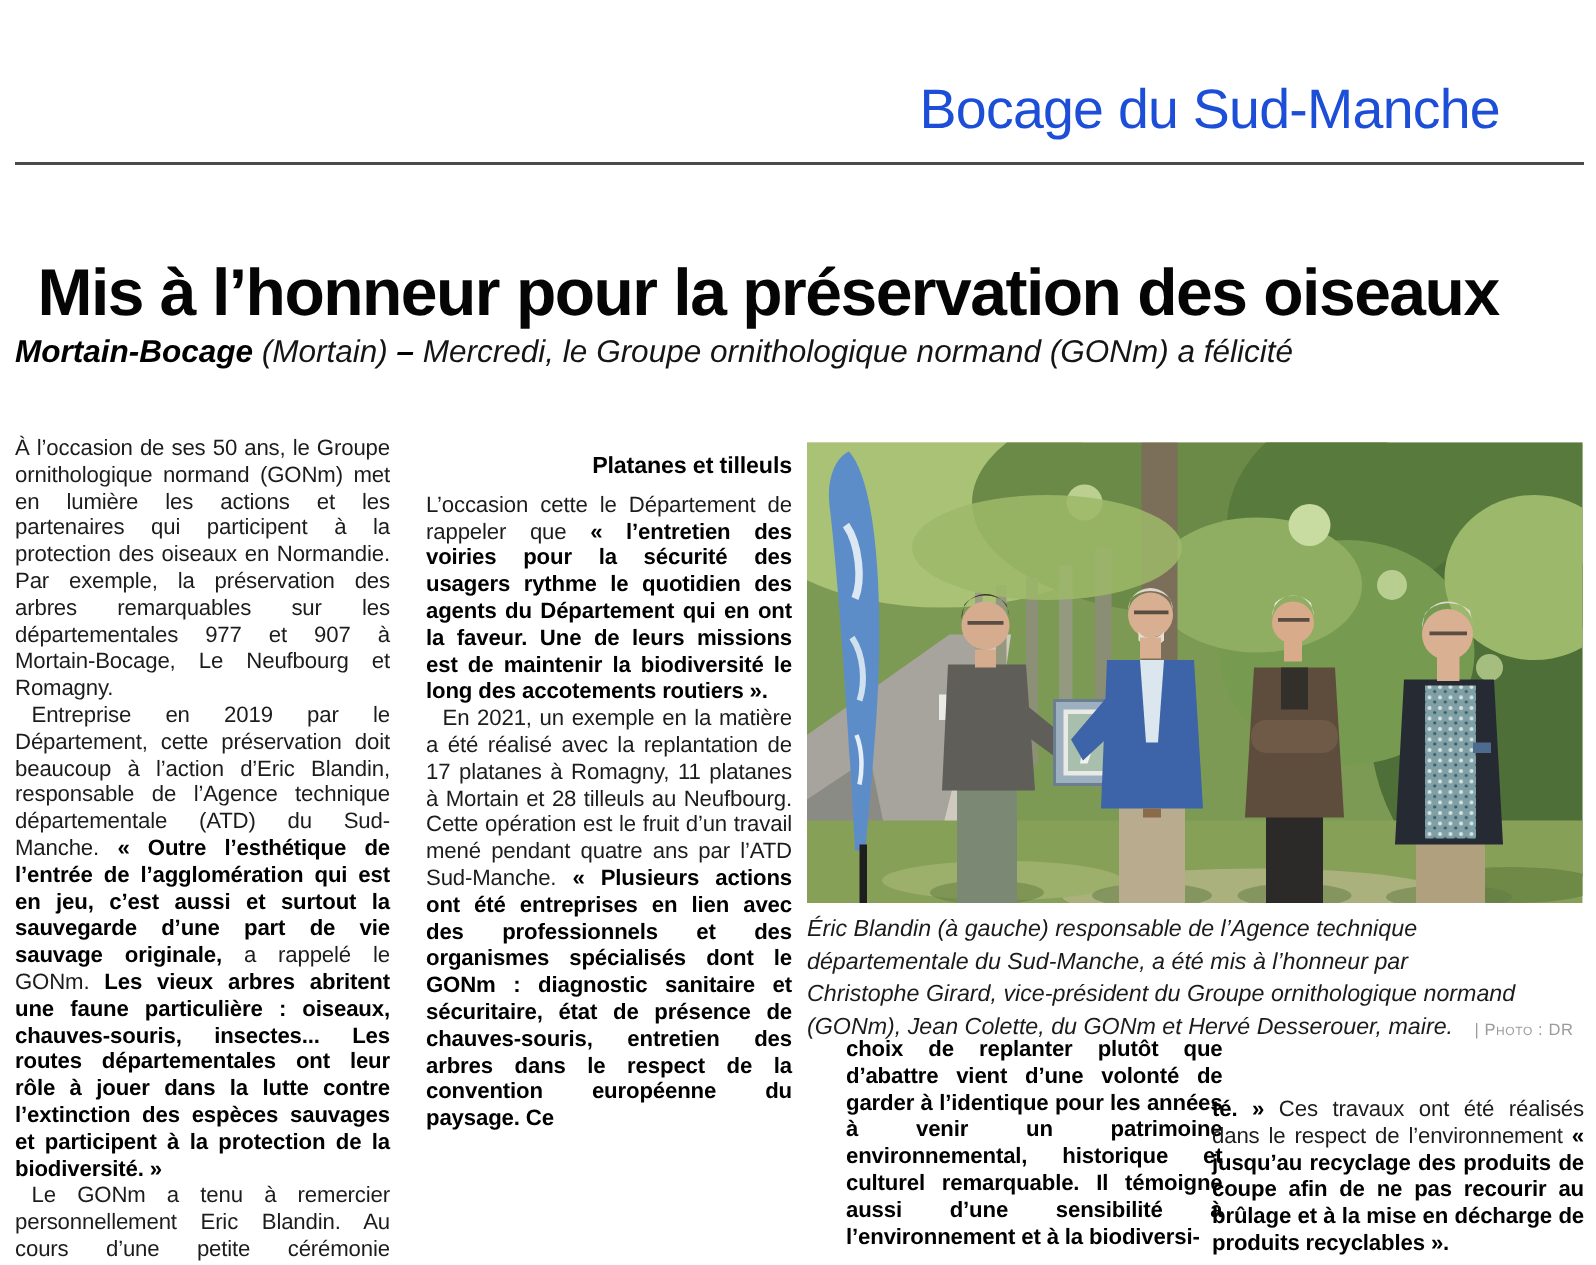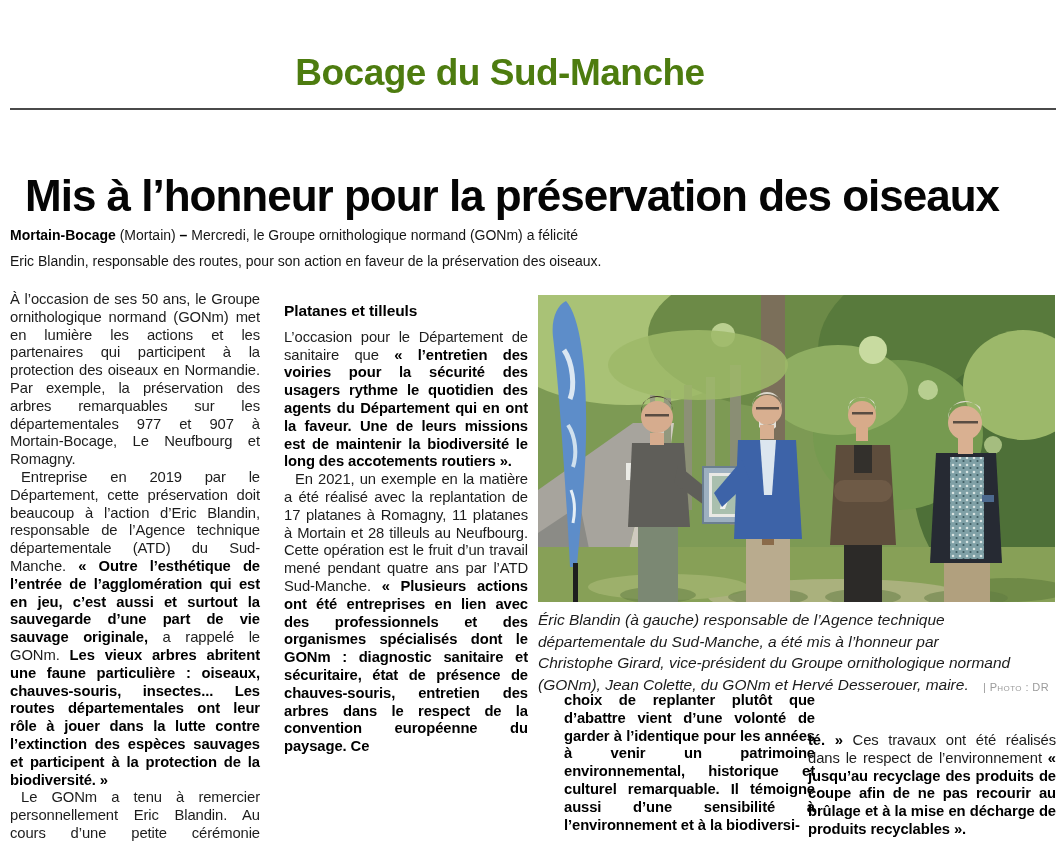--- a/index.html
+++ b/index.html
@@ -1,33 +1,33 @@
 <!DOCTYPE html>
 <html lang="fr"><head>
 <meta charset="utf-8">
 <style>
   html,body{margin:0;padding:0;background:#ffffff;}
   .page{position:relative;width:1064px;height:843px;background:#fff;overflow:hidden;
         font-family:"Liberation Sans",sans-serif;color:#1a1a1a;}
 
-  .kicker{position:absolute;top:52px;left:0;width:1000px;text-align:center;
-          font-size:37px;font-weight:700;color:#4d7c0f;letter-spacing:-0.5px;}
+  .kicker{position:absolute;top:52px;left:0;width:1000px;text-align:right;
+          font-size:37px;font-weight:400;color:#1d4ed8;letter-spacing:-0.5px;}
   .header-rule{position:absolute;top:108px;left:10px;width:1046px;height:2px;background:#4a4a4a;}
 
   .headline{position:absolute;top:158px;left:10px;width:1045px;margin:15px;
             font-size:44px;line-height:1.05;font-weight:700;letter-spacing:-1px;color:#050505;}
 
-  .lede{position:absolute;top:222px;left:10px;width:1040px;font-size:14px;line-height:26px;color:#151515;}
+  .lede{position:absolute;top:222px;left:10px;width:1040px;font-size:21px;line-height:26px;color:#151515;font-style:italic;}
   .lede .b{font-weight:700;color:#000;}
 
   .col{position:absolute;font-size:14.8px;line-height:17.8px;text-align:justify;
        color:#1c1c1c;letter-spacing:-0.1px;}
   .col p{margin:0;}
   .col p.indent{text-indent:11px;}
-  .col p.subhead{text-align:left;font-weight:700;font-size:15.5px;margin:11px 0 9px;color:#000;text-indent:0;}
+  .col p.subhead{text-align:right;font-weight:700;font-size:15.5px;margin:11px 0 9px;color:#000;text-indent:0;}
   .col .b{font-weight:700;color:#000;}
 
   .col1{left:10px;top:291px;width:250px;}
   .col2{left:284px;top:291px;width:244px;}
   .col3{left:564px;top:692px;width:251px;}
   .col4{left:808px;top:732px;width:248px;}
 
   .figure{position:absolute;left:538px;top:295px;width:517px;margin:0;}
   .photo{display:block;width:517px;height:307px;}
   .caption-wrap{position:relative;width:517px;margin-top:7px;}
@@ -40,31 +40,30 @@
 
 <div class="page">
 
   <div class="kicker">Bocage du Sud-Manche</div>
   <div class="header-rule"></div>
 
   <h1 class="headline">Mis à l’honneur pour la préservation des oiseaux</h1>
 
   <div class="lede">
     <div><span class="b">Mortain-Bocage</span><span> (Mortain) </span><span class="b">– </span><span>Mercredi, le Groupe ornithologique normand (GONm) a félicité</span></div>
-    <div><span>Eric Blandin, responsable des routes, pour son action en faveur de la préservation des oiseaux.</span></div>
   </div>
 
   <div class="col col1">
       <p><span>À l’occasion de ses 50 ans, le Groupe ornithologique normand (GONm) met en lumière les actions et les partenaires qui participent à la protection des oiseaux en Normandie. Par exemple, la préservation des arbres remarquables sur les départementales 977 et 907 à Mortain-Bocage, Le Neufbourg et Romagny.</span></p>
       <p class="indent"><span>Entreprise en 2019 par le Département, cette préservation doit beaucoup à l’action d’Eric Blandin, responsable de l’Agence technique départementale (ATD) du Sud-Manche. </span><span class="b">« Outre l’esthétique de l’entrée de l’agglomération qui est en jeu, c’est aussi et surtout la sauvegarde d’une part de vie sauvage originale, </span><span>a rappelé le GONm. </span><span class="b">Les vieux arbres abritent une faune particulière : oiseaux, chauves-souris, insectes... Les routes départementales ont leur rôle à jouer dans la lutte contre l’extinction des espèces sauvages et participent à la protection de la biodiversité. »</span></p>
       <p class="indent"><span>Le GONm a tenu à remercier personnellement Eric Blandin. Au cours d’une petite cérémonie organisée, mercredi 21 septembre, au carrefour</span></p>
     </div>
   <div class="col col2">
       <p class="subhead"><span>Platanes et tilleuls</span></p>
-      <p><span>L’occasion pour le Département de sanitaire que </span><span class="b">« l’entretien des voiries pour la sécurité des usagers rythme le quotidien des agents du Département qui en ont la faveur. Une de leurs missions est de maintenir la biodiversité le long des accotements routiers ».</span></p>
+      <p><span>L’occasion cette le Département de rappeler que </span><span class="b">« l’entretien des voiries pour la sécurité des usagers rythme le quotidien des agents du Département qui en ont la faveur. Une de leurs missions est de maintenir la biodiversité le long des accotements routiers ».</span></p>
       <p class="indent"><span>En 2021, un exemple en la matière a été réalisé avec la replantation de 17 platanes à Romagny, 11 platanes à Mortain et 28 tilleuls au Neufbourg. Cette opération est le fruit d’un travail mené pendant quatre ans par l’ATD Sud-Manche. </span><span class="b">« Plusieurs actions ont été entreprises en lien avec des professionnels et des organismes spécialisés dont le GONm : diagnostic sanitaire et sécuritaire, état de présence de chauves-souris, entretien des arbres dans le respect de la convention européenne du paysage. Ce</span></p>
     </div>
 
   <figure class="figure">
     <svg class="photo" viewBox="0 0 517 307" preserveAspectRatio="none">
       <defs>
         <pattern id="shirtdots" width="7" height="7" patternUnits="userSpaceOnUse">
           <rect width="7" height="7" fill="#7fa0a6"></rect>
           <circle cx="2" cy="2" r="1.3" fill="#d9e4e2"></circle>
           <circle cx="5.5" cy="5" r="1.1" fill="#3c5a60"></circle>

